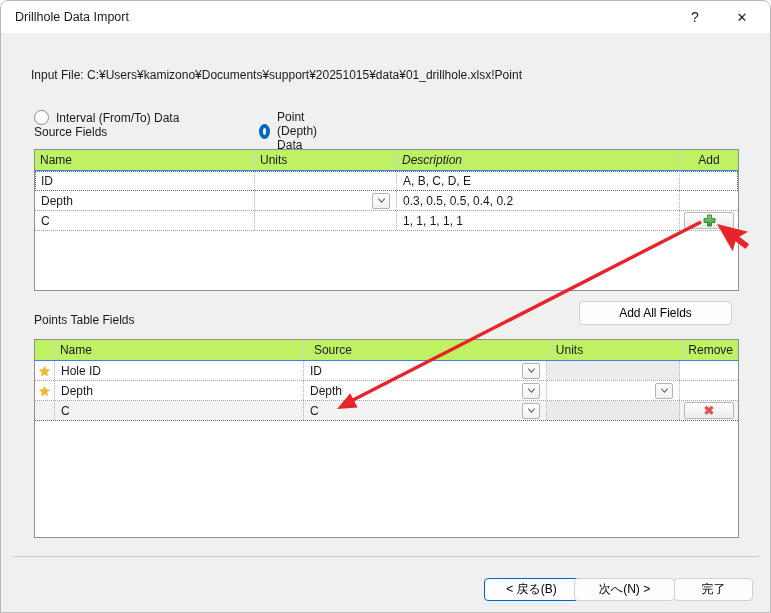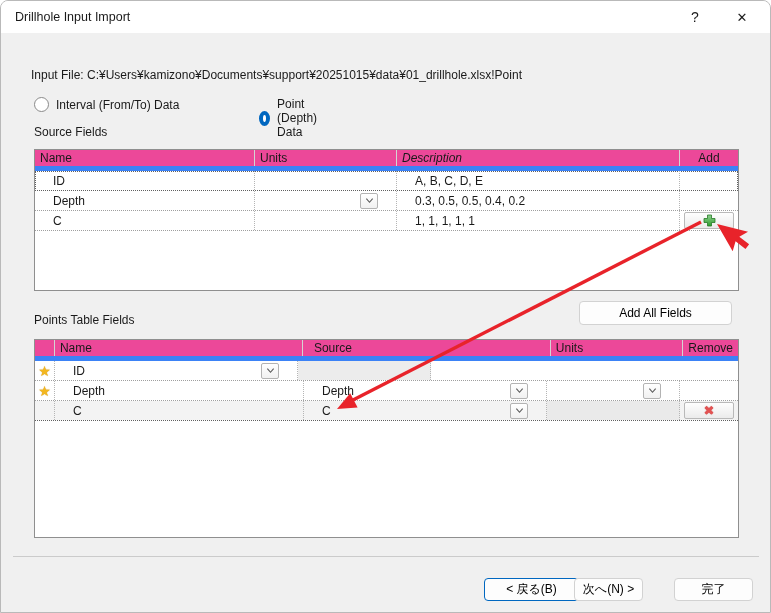--- a/index.html
+++ b/index.html
@@ -5,33 +5,33 @@
   * { margin:0; padding:0; box-sizing:border-box; }
   html,body { width:771px; height:613px; font-family:"Liberation Sans","DejaVu Sans",sans-serif; font-size:12px; color:#1a1a1a; }
   .window { position:relative; width:771px; height:613px; background:#f0f0f0; border:1px solid #b9b9b9; border-radius:8px 8px 0 0; overflow:hidden; }
   .titlebar { position:absolute; left:0; top:0; width:100%; height:32px; background:#ffffff; display:flex; align-items:center; }
   .title { margin-left:14px; font-size:12.5px; }
   .tb-btn { position:absolute; top:0; width:40px; height:32px; border:none; background:transparent; font-size:14px; color:#1a1a1a; display:flex; align-items:center; justify-content:center; cursor:default; }
   .tb-help { right:55px; }
   .tb-close { right:8px; font-size:13px; }
   .lbl { position:absolute; white-space:pre; }
 
-  .radio-group { position:absolute; top:96px; left:33px; display:flex; }
+  .radio-group { position:absolute; top:109px; left:33px; display:flex; }
   .radio-item { display:flex; align-items:center; gap:7px; }
   .radio-item.second { position:absolute; left:225px; }
   .radio { width:15px; height:15px; border-radius:50%; background:#fff; border:1px solid #8a8a8a; }
   .radio.on { border:4.5px solid #0067c0; }
 
   .tbl { position:absolute; background:#fff; border:1px solid #8f8f8f; }
-  .thead { display:flex; height:21px; background:#ec4899; border-bottom:5px solid #3b82f6; }
+  .thead { display:flex; height:21px; background:#bef264; border-bottom:1px solid #3b82f6; }
   .th { display:flex; align-items:center; padding:0 5px; border-right:1px solid #d4d4d4; height:100%; }
   .th:last-child { border-right:none; }
   .th.center { justify-content:center; }
   .trow { display:flex; height:20px; border-bottom:1px dotted #9f9f9f; background:#fff; }
-  .cell { display:flex; align-items:center; padding:0 18px; border-right:1px dotted #b5b5b5; height:100%; position:relative; }
+  .cell { display:flex; align-items:center; padding:0 6px; border-right:1px dotted #b5b5b5; height:100%; position:relative; }
   .cell:last-child { border-right:none; }
   .cell.center { justify-content:center; padding:0 2px; }
   .cell.disabled { background:#ececec; }
   .focus-row { outline:1px dotted #606060; outline-offset:-1px; }
   .sel-row .cell { background:#f3f3f3; }
   .sel-row .cell.disabled { background:#eaeaea; }
 
   .combo-btn { margin-left:auto; width:18px; height:16px; border:1px solid #b3b3b3; border-radius:2px; background:linear-gradient(#ffffff,#f1f1f1); display:flex; align-items:center; justify-content:center; }
   .chev { width:9px; height:9px; display:block; }
 
@@ -44,21 +44,21 @@
   .divider { position:absolute; left:12px; top:555px; width:746px; height:1px; background:#cbcbcb; }
 
   .overlay { position:absolute; left:0; top:0; width:771px; height:613px; pointer-events:none; z-index:20; }
 </style>
 </head>
 <body>
 
 <div class="window">
 
   <div class="titlebar">
-    <span class="title">Drillhole Input Import</span>
+    <span class="title">Drillhole Data Import</span>
     <button class="tb-btn tb-help">
         <span>?</span>
       </button>
     <button class="tb-btn tb-close">
         <span>✕</span>
       </button>
   </div>
 
   <div class="lbl" style="left:30px; top:67px;">Input File: C:¥Users¥kamizono¥Documents¥support¥20251015¥data¥01_drillhole.xlsx!Point</div>
 
@@ -131,20 +131,21 @@
       <div class="th" style="width:20px;"></div>
       <div class="th" style="width:249px;">Name</div>
       <div class="th" style="width:243px;margin-left:6px;">Source</div>
       <div class="th" style="width:133px;">Units</div>
       <div class="th center" style="flex:1;">Remove</div>
     </div>
     <div class="trow">
       <div class="cell center" style="width:20px;">
           <span class="star">★</span>
         </div>
+      <div class="cell" style="width:249px;">Hole ID</div>
       <div class="cell" style="width:243px;">
         <span>ID</span>
         <span class="combo-btn">
           <svg class="chev" viewBox="0 0 10 10">
               <polyline points="1.5,3 5,7 8.5,3" fill="none" stroke="#5a5a5a" stroke-width="1.2"></polyline>
             </svg>
         </span>
       </div>
       <div class="cell disabled" style="width:133px;"></div>
       <div class="cell center" style="flex:1;"></div>
@@ -189,21 +190,21 @@
           </span>
       </div>
     </div>
   </div>
 
   <div class="divider"></div>
 
   <button class="btn default" style="left:483px; top:577px; width:95px; height:23px;">
       <span>&lt; 戻る(B)</span>
     </button>
-  <button class="btn" style="left:573px; top:577px; width:69px; height:23px;">
+  <button class="btn" style="left:573px; top:577px; width:101px; height:23px;">
       <span>次へ(N) &gt;</span>
     </button>
   <button class="btn" style="left:673px; top:577px; width:79px; height:23px;">
       <span>完了</span>
     </button>
 
   <svg class="overlay" viewBox="0 0 771 613">
     <line x1="700" y1="221" x2="352" y2="399" stroke="#e8232a" stroke-width="3.4"></line>
     <polygon points="336,408 349.2,392.2 356.6,406.4" fill="#e8232a"></polygon>
     <path d="M0 0 L0 16.5 L3.9 12.8 L6.4 18.9 L9.3 17.7 L6.8 11.7 L12.1 11.7 Z" transform="translate(716,223) rotate(-30) scale(1.9)" fill="#e8232a"></path>

